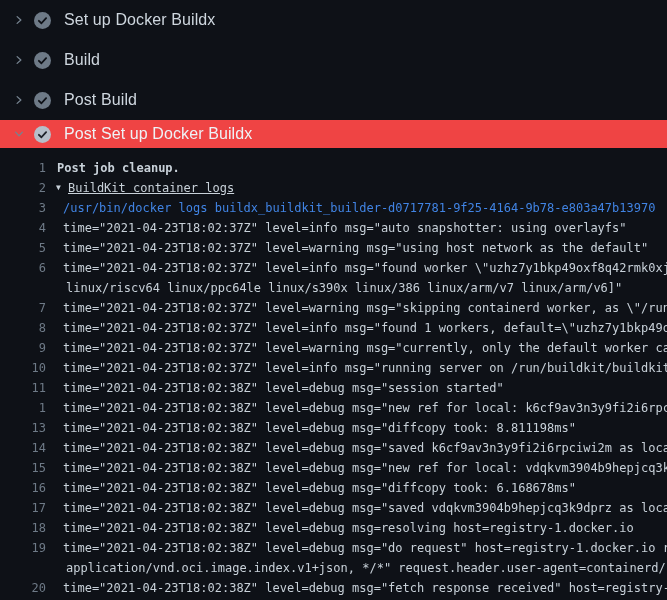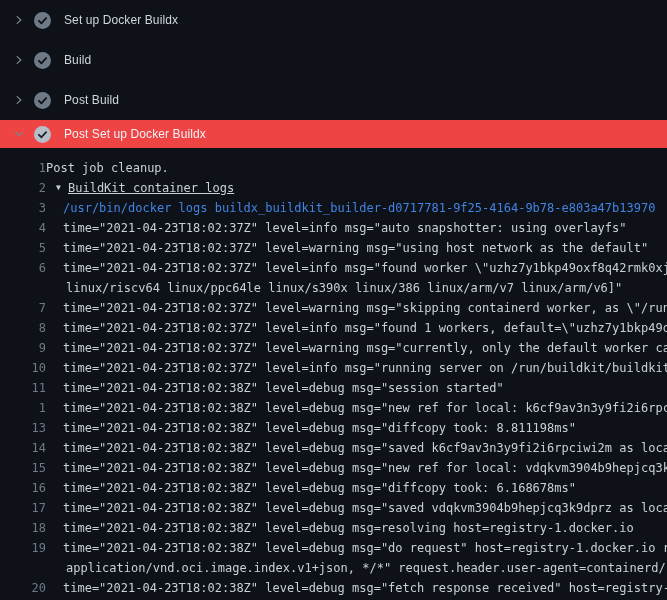--- a/index.html
+++ b/index.html
@@ -19,21 +19,21 @@
   .step .chev{
     width:14px;height:14px;flex:0 0 14px;
     display:flex;align-items:center;justify-content:center;
     color:#768390;
   }
   .step .check{
     margin-left:8px;width:17px;height:17px;flex:0 0 17px;
     color:#6e7a87;
   }
   .step .slabel{
-    margin-left:13px;font-size:12px;color:#ced6de;letter-spacing:.1px;
+    margin-left:13px;font-size:16px;color:#ced6de;letter-spacing:.1px;
   }
   .step.expanded{background:#ef4444;height:28px;}
   .step.expanded .check{color:#b6bfc9;}
   .step.expanded .slabel{color:#eef2f6;}
   .check svg,.chev svg{display:block;}
 
   
   .log{
     padding-top:10px;
     font-family:"DejaVu Sans Mono","Liberation Mono",monospace;
@@ -41,21 +41,21 @@
   }
   .log-row{
     display:flex;height:20px;line-height:20px;
     white-space:pre;overflow:hidden;
   }
   .ln{
     flex:0 0 46px;text-align:right;color:#6e7a87;
     cursor:pointer;user-select:none;
   }
   .lt{flex:0 0 auto;}
-  .r-plain  .lt{}
+  .r-plain  .lt{margin-left:11px;font-weight:bold;}
   .r-group .toggle{
     margin-left:7px;width:11px;flex:0 0 11px;
     font-size:8px;color:#c8d1d9;cursor:pointer;
     display:flex;align-items:center;justify-content:center;
   }
   .r-group .lt{margin-left:4px;text-decoration:underline;}
   .r-entry .lt{margin-left:17px;}
   .r-cmd   .lt{margin-left:17px;color:#4184e4;}
   .r-wrap  .lt{margin-left:20px;}
 </style>

